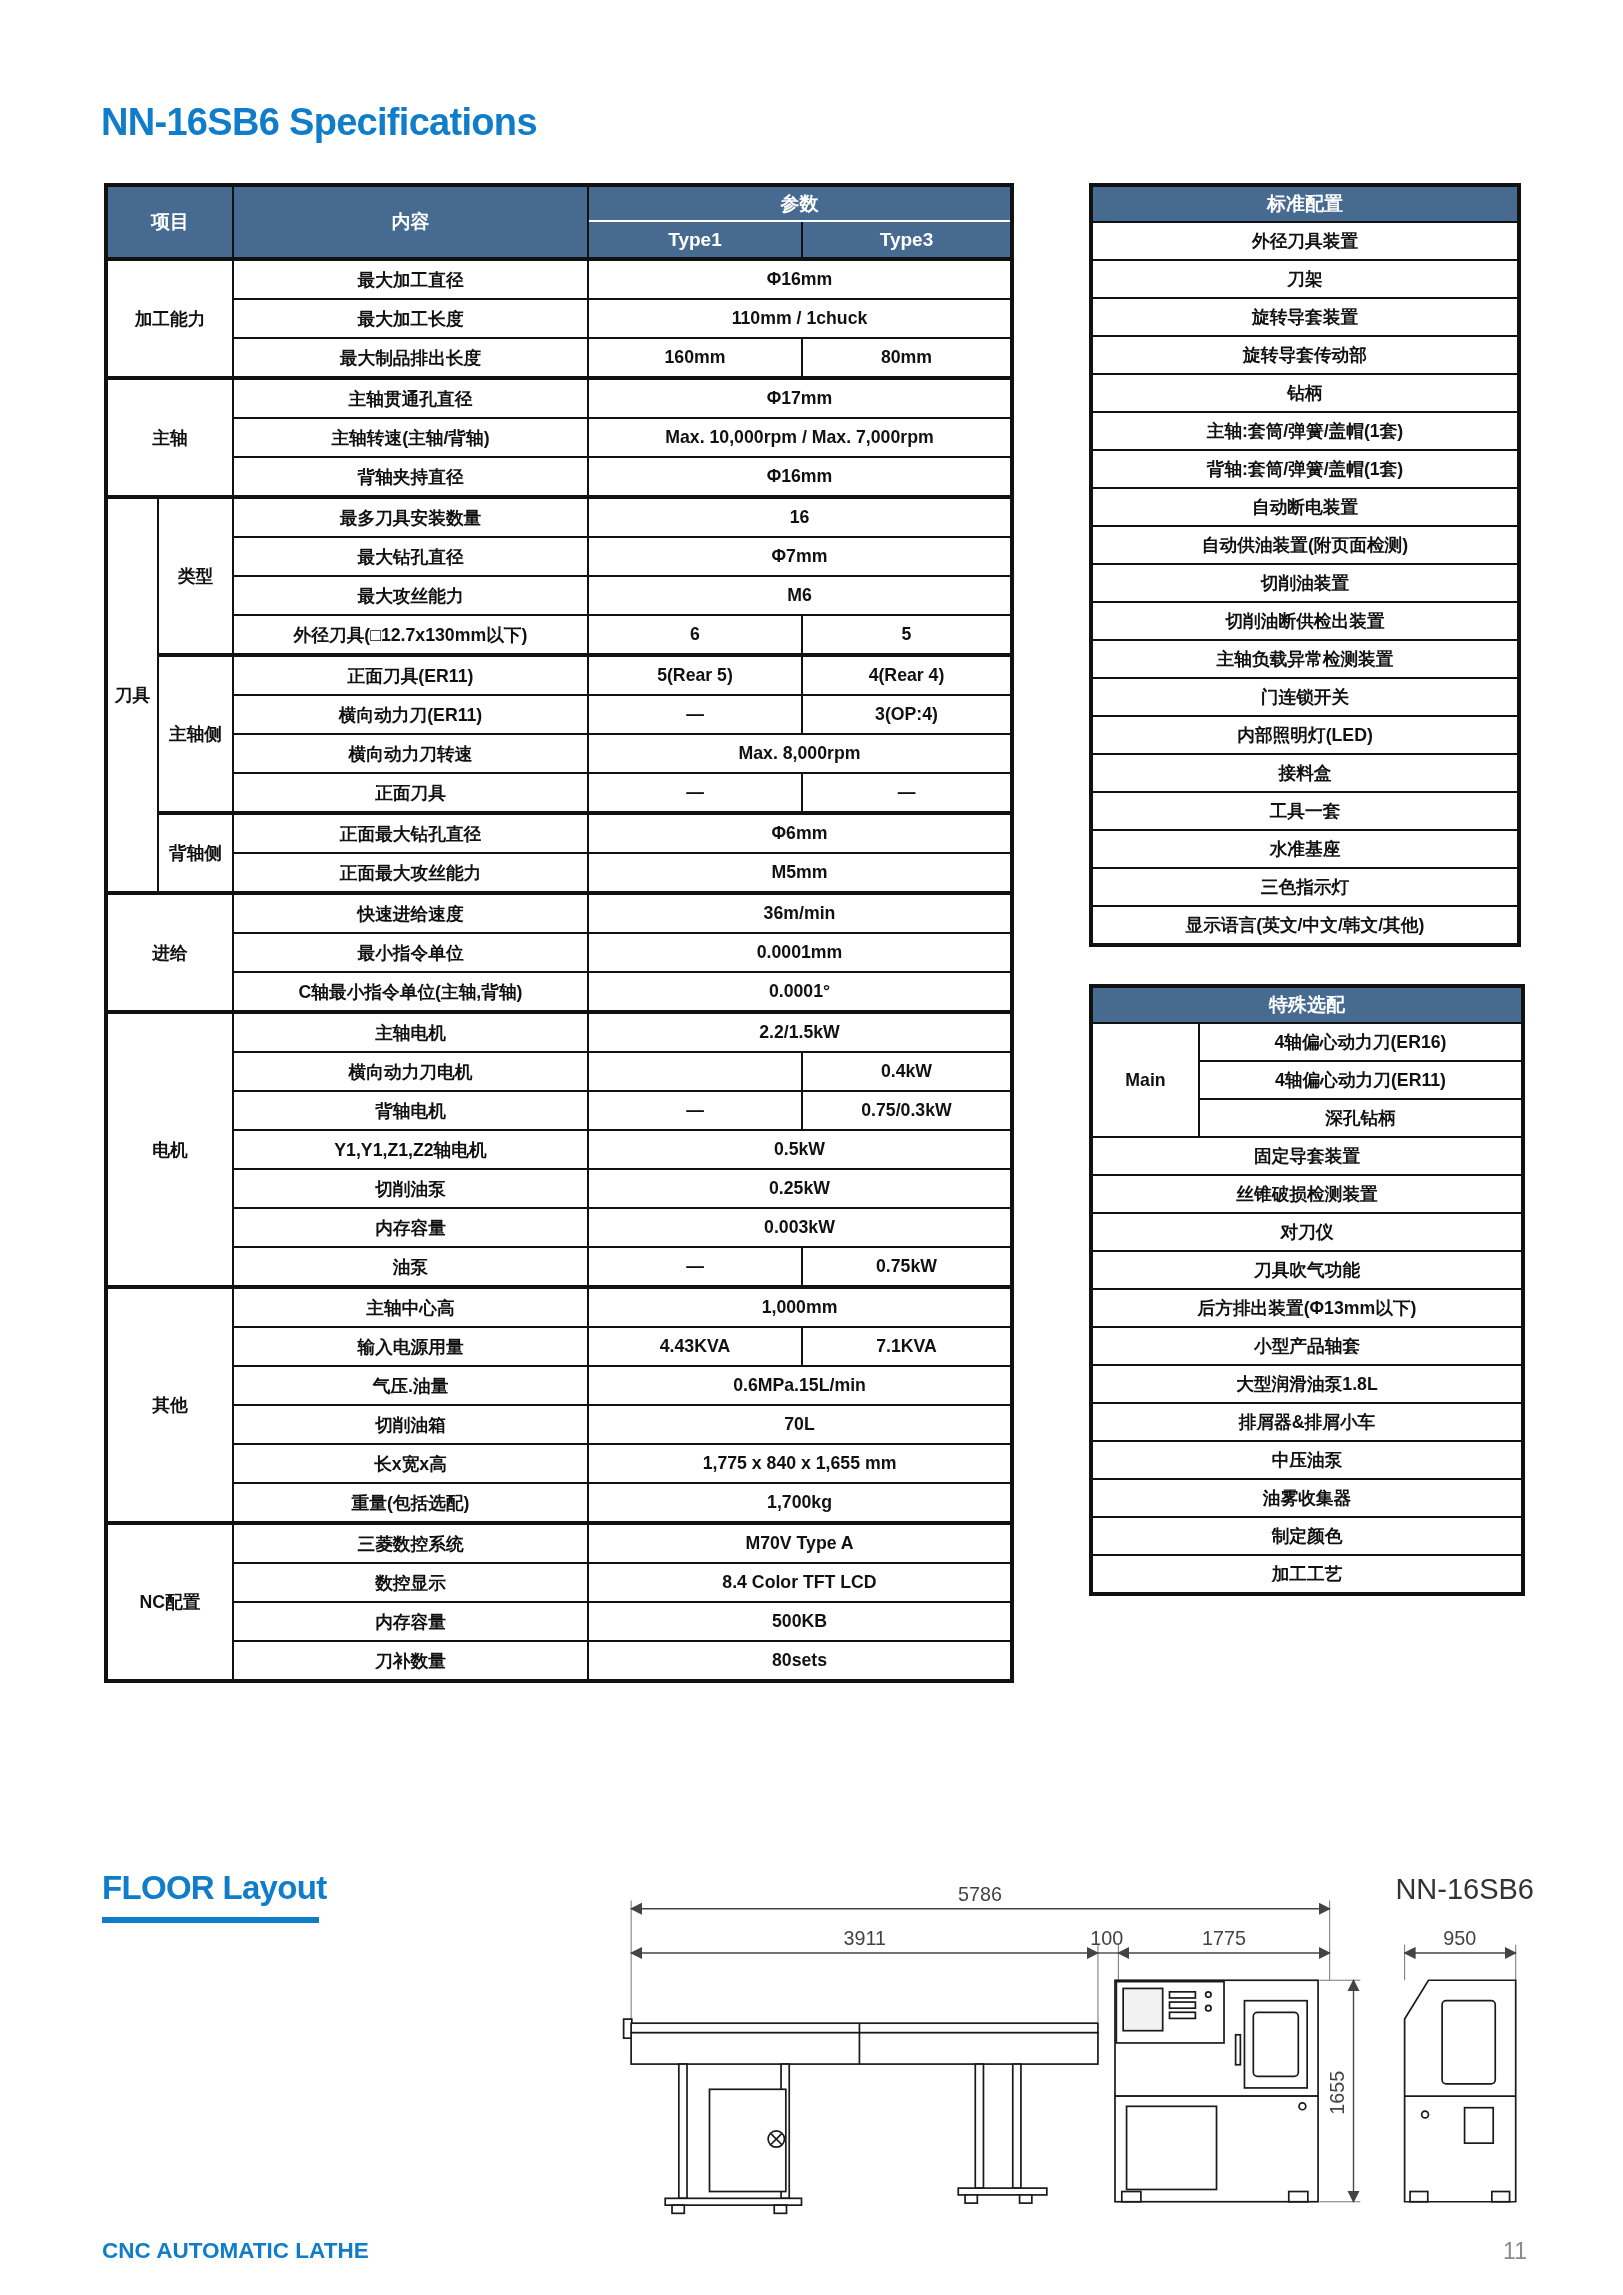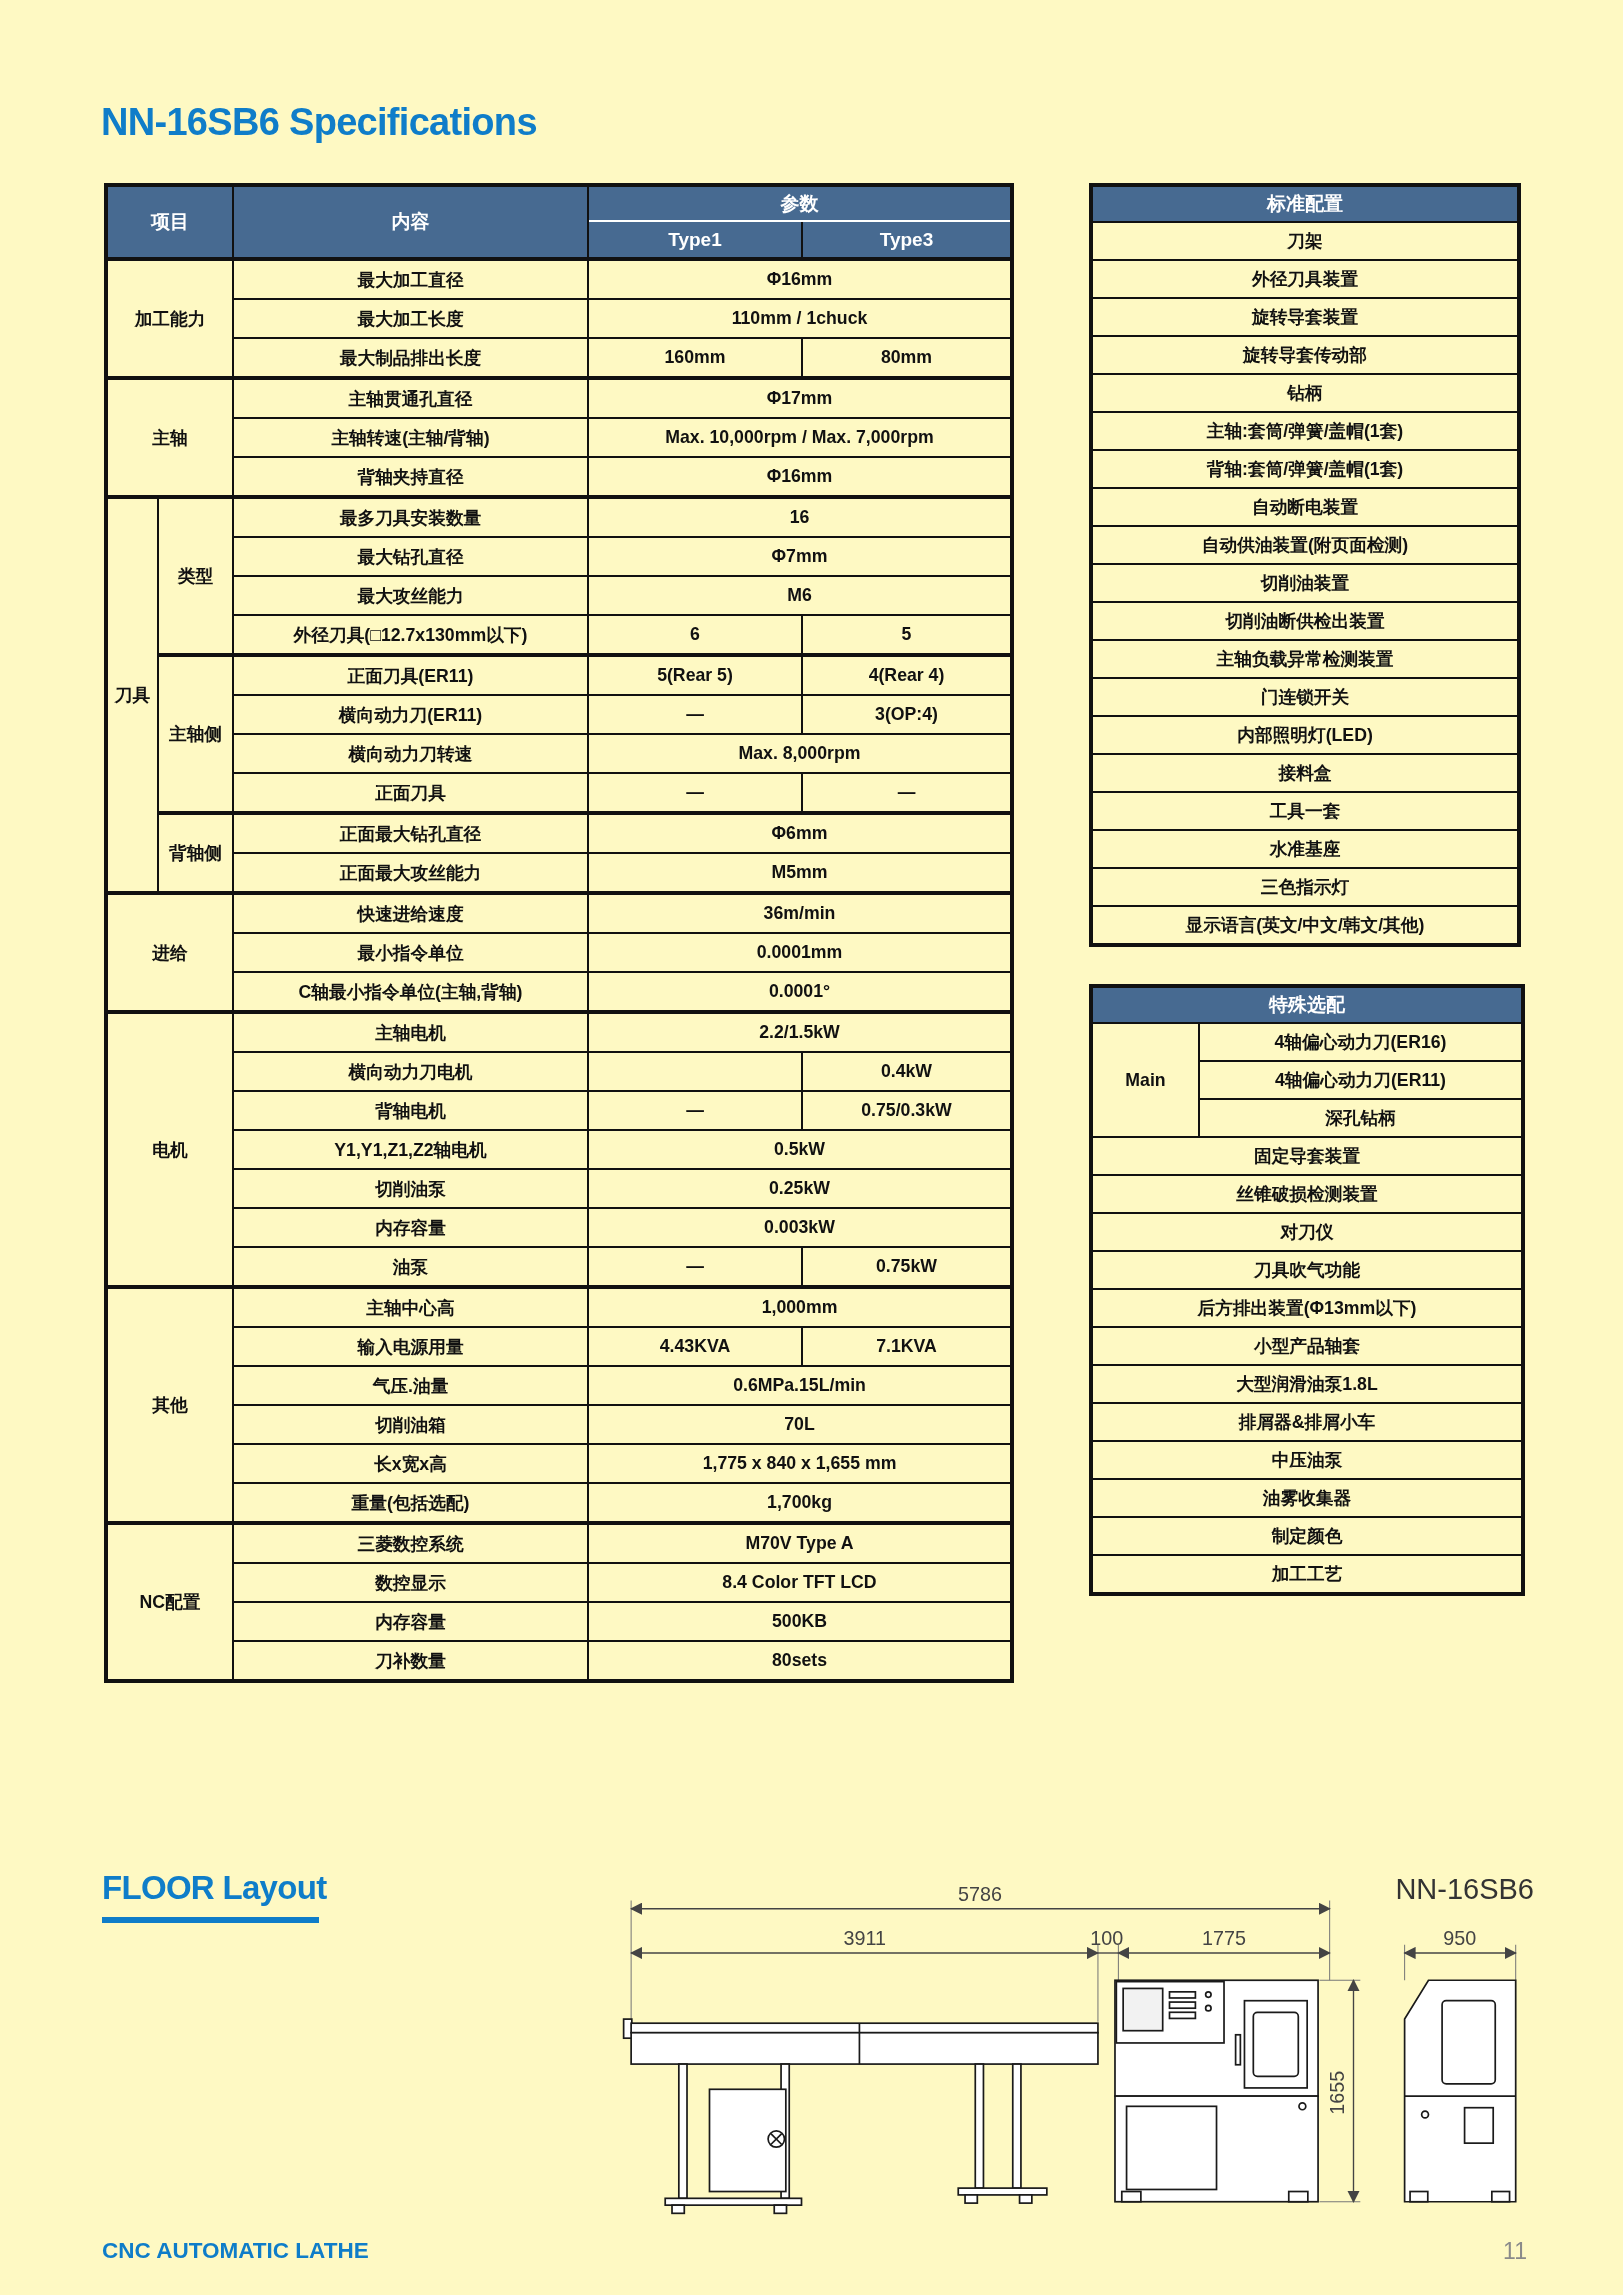--- a/index.html
+++ b/index.html
@@ -1,16 +1,16 @@
 <!DOCTYPE html>
 <html style="font-size:11px"><head>
 <meta charset="utf-8">
 <style>
   html,body{margin:0;padding:0;background:#e8e8e8;}
-  #page{position:relative;width:1623px;height:2295px;background:#fef9c3;
+  #page{position:relative;width:1623px;height:2295px;background:#ffffff;
         font-family:"Liberation Sans","DejaVu Sans",sans-serif;overflow:hidden;}
 
   .page-title{position:absolute;left:101px;top:101px;font-size:38px;font-weight:800;
               color:#0f7dc9;letter-spacing:-0.7px;}
 
   
   .spec-wrap{position:absolute;left:104px;top:183px;}
   table.spec{border-collapse:collapse;table-layout:fixed;width:905px;
              font-size:17.7px;font-weight:700;color:#111;}
   table.spec td{border:2px solid #111;text-align:center;vertical-align:middle;
@@ -248,24 +248,24 @@
 
   <div class="side-wrap" style="left:1089px;top:183px;">
     <table class="side">
       <thead>
           <tr>
             <td class="hd">标准配置</td>
           </tr>
         </thead>
       <tbody>
         <tr>
+            <td>外径刀具装置</td>
+          </tr>
+        <tr>
             <td>刀架</td>
-          </tr>
-        <tr>
-            <td>外径刀具装置</td>
           </tr>
         <tr>
             <td>旋转导套装置</td>
           </tr>
         <tr>
             <td>旋转导套传动部</td>
           </tr>
         <tr>
             <td>钻柄</td>
           </tr>

